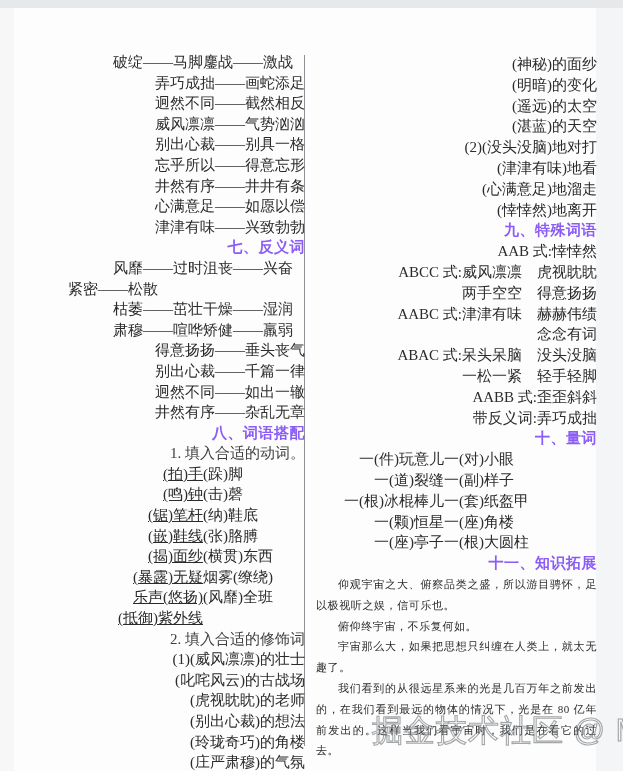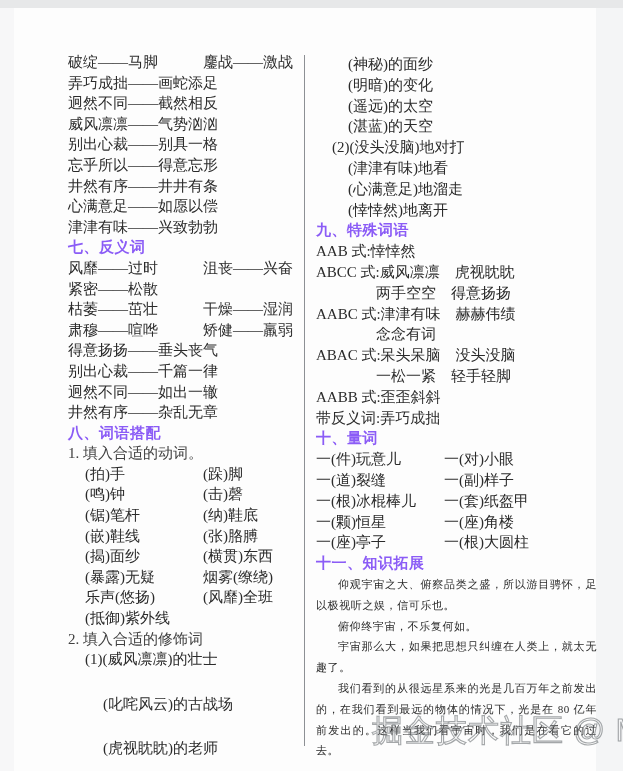--- a/index.html
+++ b/index.html
@@ -6,30 +6,30 @@
   body{font-family:"Liberation Serif","DejaVu Serif",serif;background:#e8e9ea;}
   .screen{position:relative;width:623px;height:771px;background:#f0f1f2;overflow:hidden;}
   .edge-top{position:absolute;left:0;top:0;width:623px;height:8px;background:#e7e8e9;}
   .edge-left{position:absolute;left:0;top:8px;width:14px;height:763px;background:#f7f7f8;}
   .edge-right{position:absolute;right:0;top:8px;width:27px;height:763px;background:#f4f5f6;}
   .paper{position:absolute;left:14px;top:8px;width:582px;height:763px;background:#fdfdfd;}
   .divider{position:absolute;left:304px;top:55px;width:1px;height:691px;background:#8d9094;}
   .col{position:absolute;color:#2b2b2b;font-size:15px;}
   .col-left{left:68px;top:52px;width:237px;}
   .col-right{left:316px;top:54px;width:281px;}
-  .row{height:20.6px;line-height:20.6px;white-space:nowrap;display:flex;}
+  .row{height:20.6px;line-height:20.6px;white-space:nowrap;display:flex;text-align:right;}
   .col-right .row{height:20.8px;line-height:20.8px;}
   .row.single{display:block;}
   .sec-head{font-weight:bold;color:#8b5cf6;letter-spacing:0.5px;}
   .sub-head{color:#404040;}
   .pair .c1{display:inline-block;width:135px;flex:0 0 135px;}
   .verb-row{padding-left:17px;}
-  .verb-row .c1{display:inline-block;width:118px;flex:0 0 118px;}
+  .verb-row .c1{display:inline-block;width:118px;flex:0 0 118px;text-decoration:underline;}
   .mod-first{padding-left:17px;}
-  .mod-row{padding-left:35px;margin-top:24px;}
+  .mod-row{padding-left:35px;}
   .modc-row{padding-left:32px;}
   .modc-first{padding-left:16px;}
   .special-row{white-space:pre;}
   .measure-row .c1{display:inline-block;width:128px;flex:0 0 128px;}
   .para{font-size:11px;line-height:20.8px;text-align:justify;text-indent:2em;
         color:#2b2b2b;letter-spacing:0.6px;margin:0;}
   .watermark{position:absolute;left:372px;top:710px;white-space:nowrap;
         font-family:"Liberation Sans","DejaVu Sans",sans-serif;
         font-size:31px;letter-spacing:1px;color:rgba(255,255,255,0.05);
         -webkit-text-stroke:1.1px rgba(105,110,114,0.6);}

